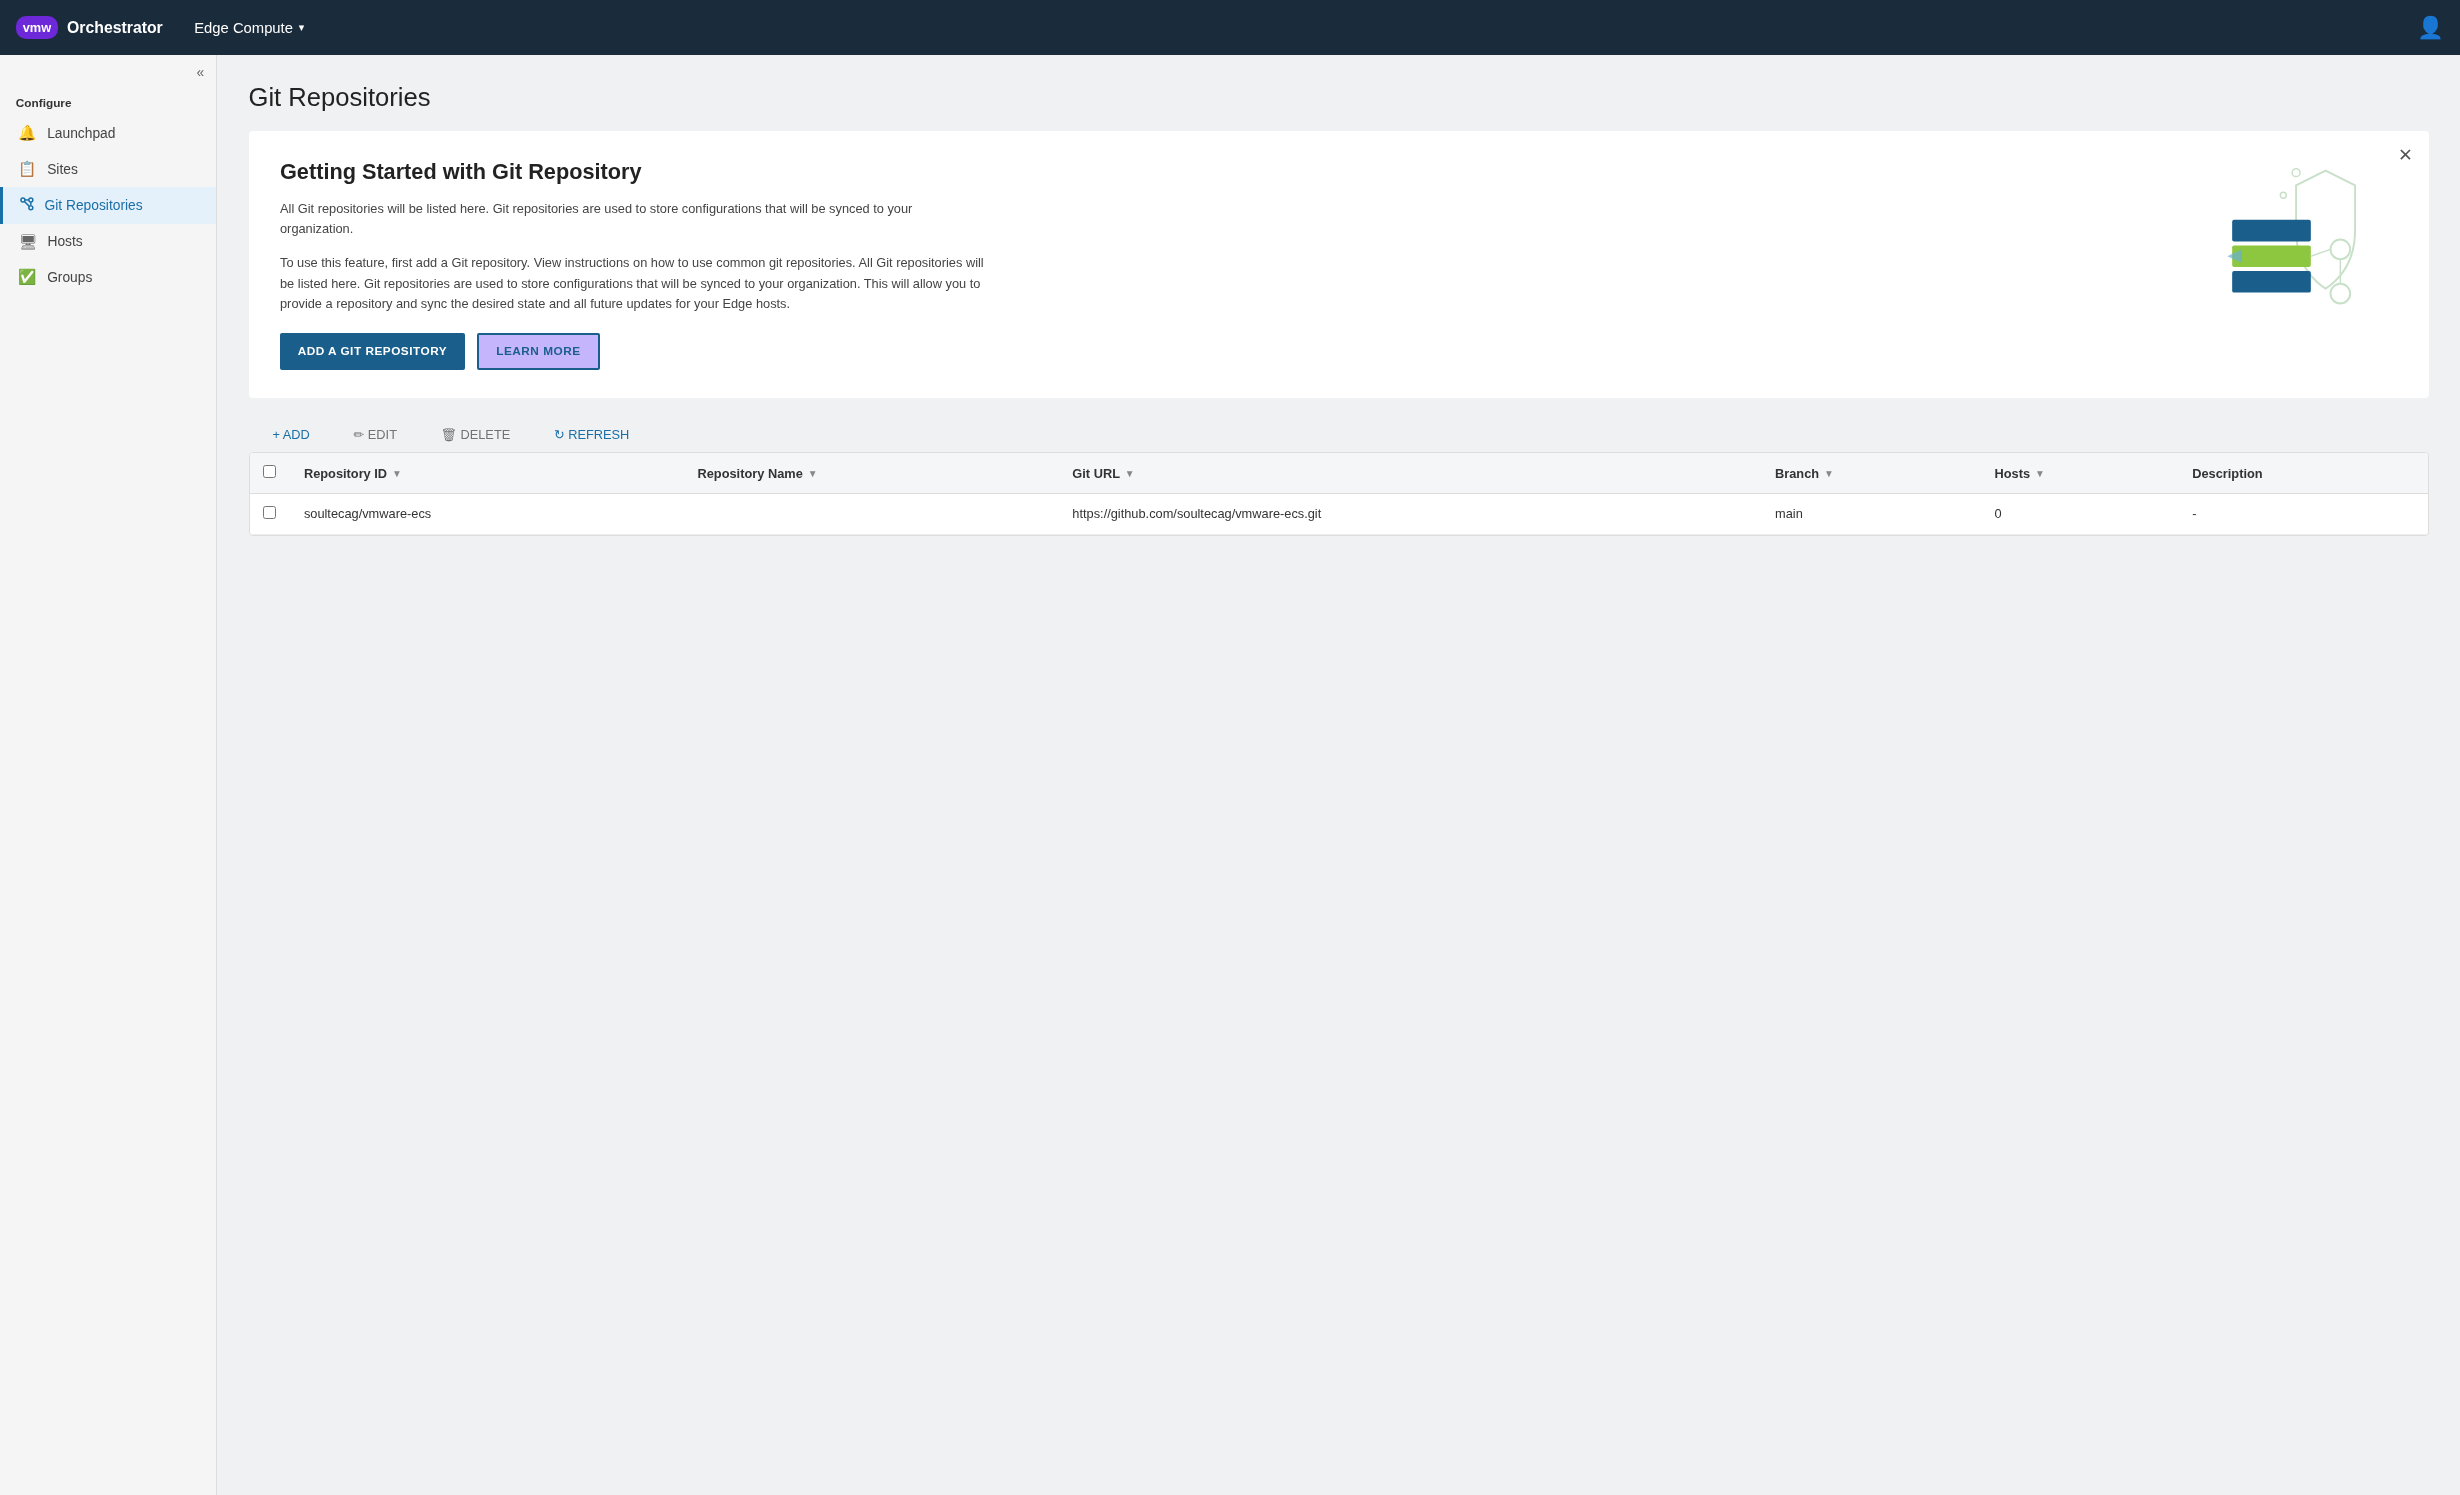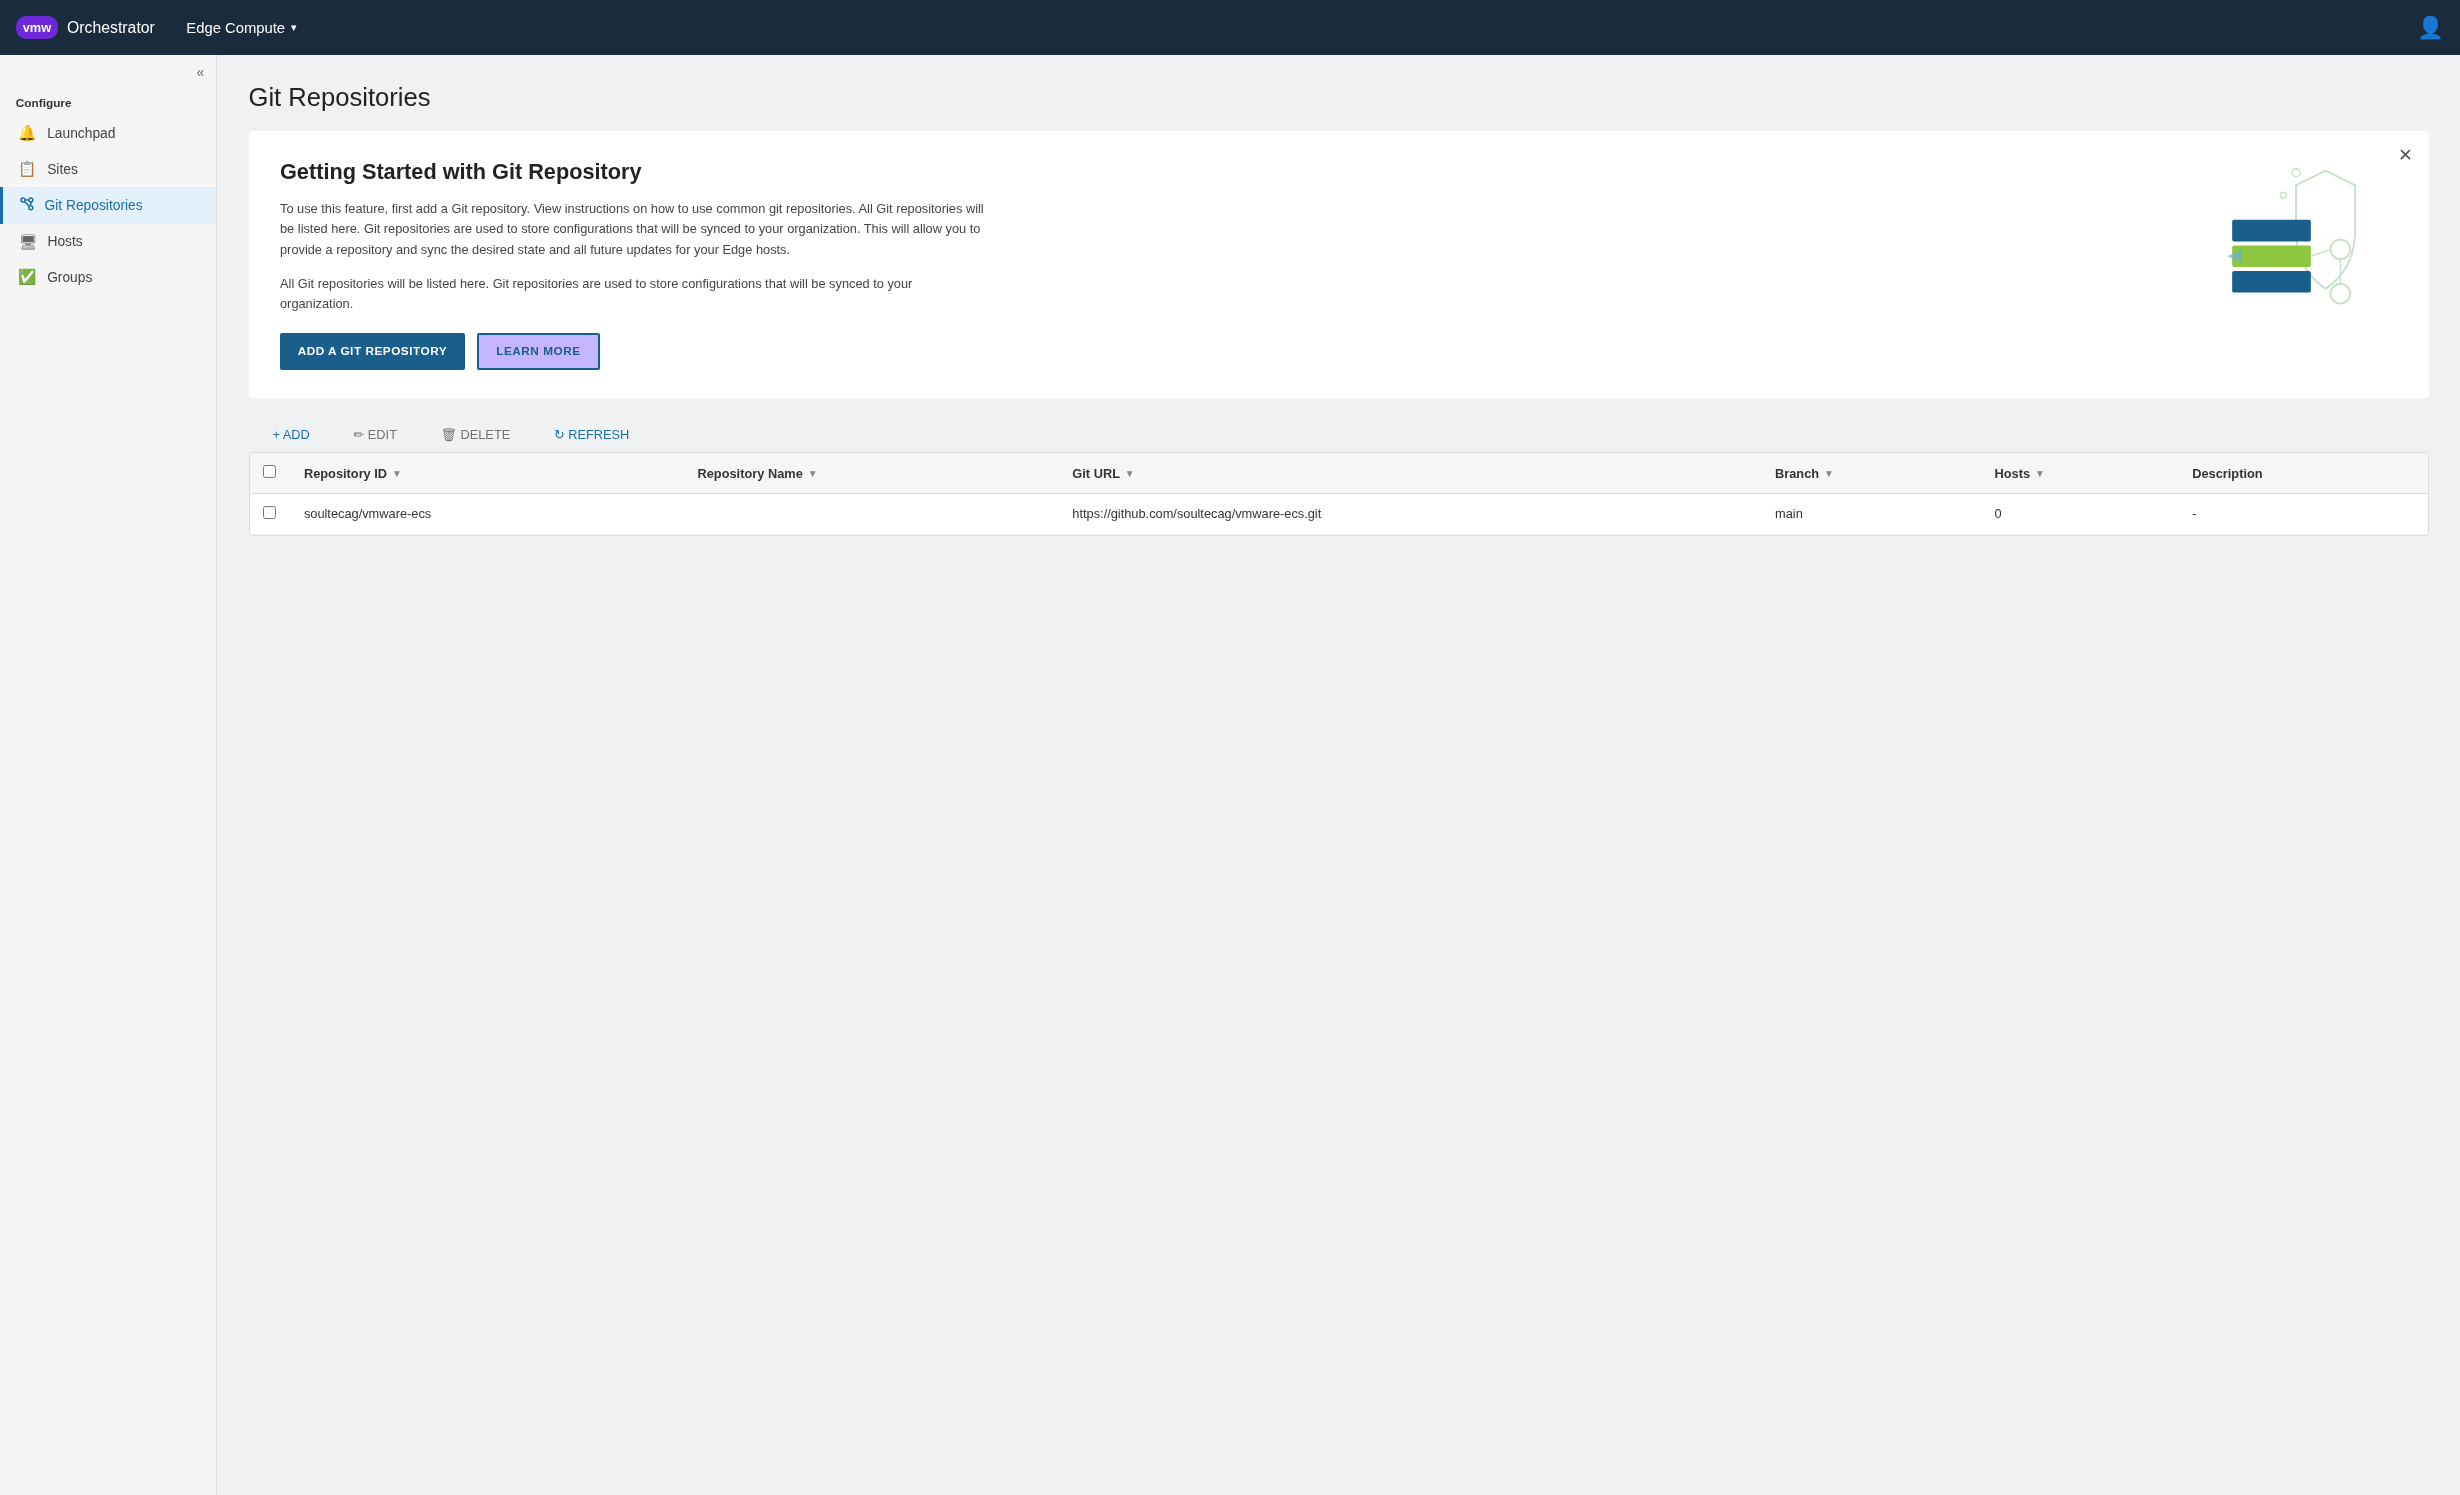--- a/index.html
+++ b/index.html
@@ -19,21 +19,21 @@
       color: white;
       font-weight: bold;
       font-size: 12.8px;
       padding: 3.9px 6.9px;
       border-radius: 10px;
       margin-right: 9px;
     }
     .nav-brand {
       color: white;
       font-size: 15.8px;
-      font-weight: 400;
+      font-weight: 700;
       margin-right: 31.5px;
     }
     .nav-dropdown {
       color: white;
       font-size: 14.8px;
       display: flex;
       align-items: center;
       gap: 5.9px;
       cursor: pointer;
     }
@@ -311,22 +311,22 @@
           <line x1="170" y1="110" x2="170" y2="135" stroke="#c8e0c8" stroke-width="1.5"></line>
 
           <circle cx="125" cy="22" r="4" fill="none" stroke="#c8e0c8" stroke-width="1.5"></circle>
           <circle cx="112" cy="45" r="3" fill="none" stroke="#c8e0c8" stroke-width="1.5"></circle>
 
           <polygon points="55,107 70,100 70,114" fill="#6ab0d4" opacity="0.7"></polygon>
         </svg>
       </div>
 
       <h2 class="card-title">Getting Started with Git Repository</h2>
+      <p class="card-body">All Git repositories will be listed here. Git repositories are used to store configurations that will be synced to your organization.</p>
       <p class="card-body">To use this feature, first add a Git repository. View instructions on how to use common git repositories. All Git repositories will be listed here. Git repositories are used to store configurations that will be synced to your organization. This will allow you to provide a repository and sync the desired state and all future updates for your Edge hosts.</p>
-      <p class="card-body">All Git repositories will be listed here. Git repositories are used to store configurations that will be synced to your organization.</p>
 
       <div class="card-actions">
         <button class="btn-primary">ADD A GIT REPOSITORY</button>
         <button class="btn-outline">LEARN MORE</button>
       </div>
     </div>
 
     <div class="table-toolbar">
       <button class="toolbar-btn active">
         <span>+ ADD</span>

